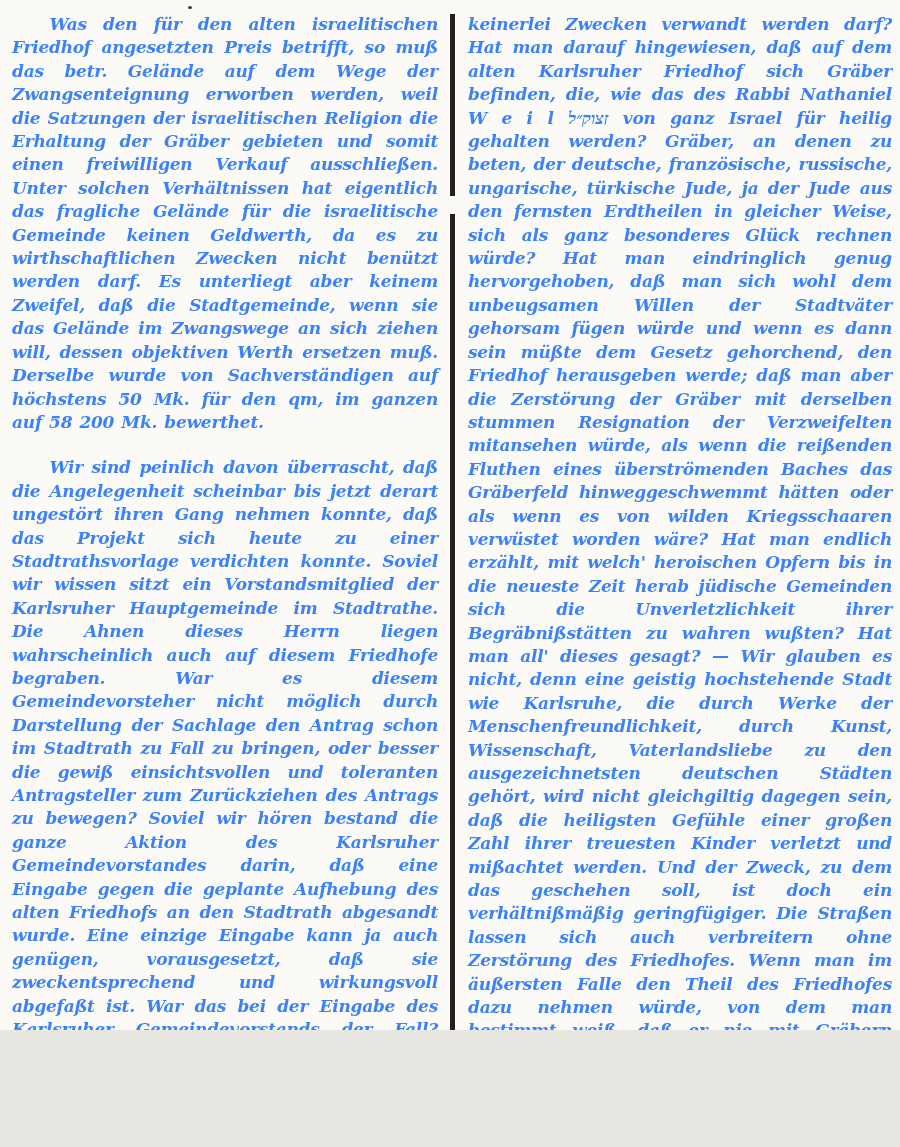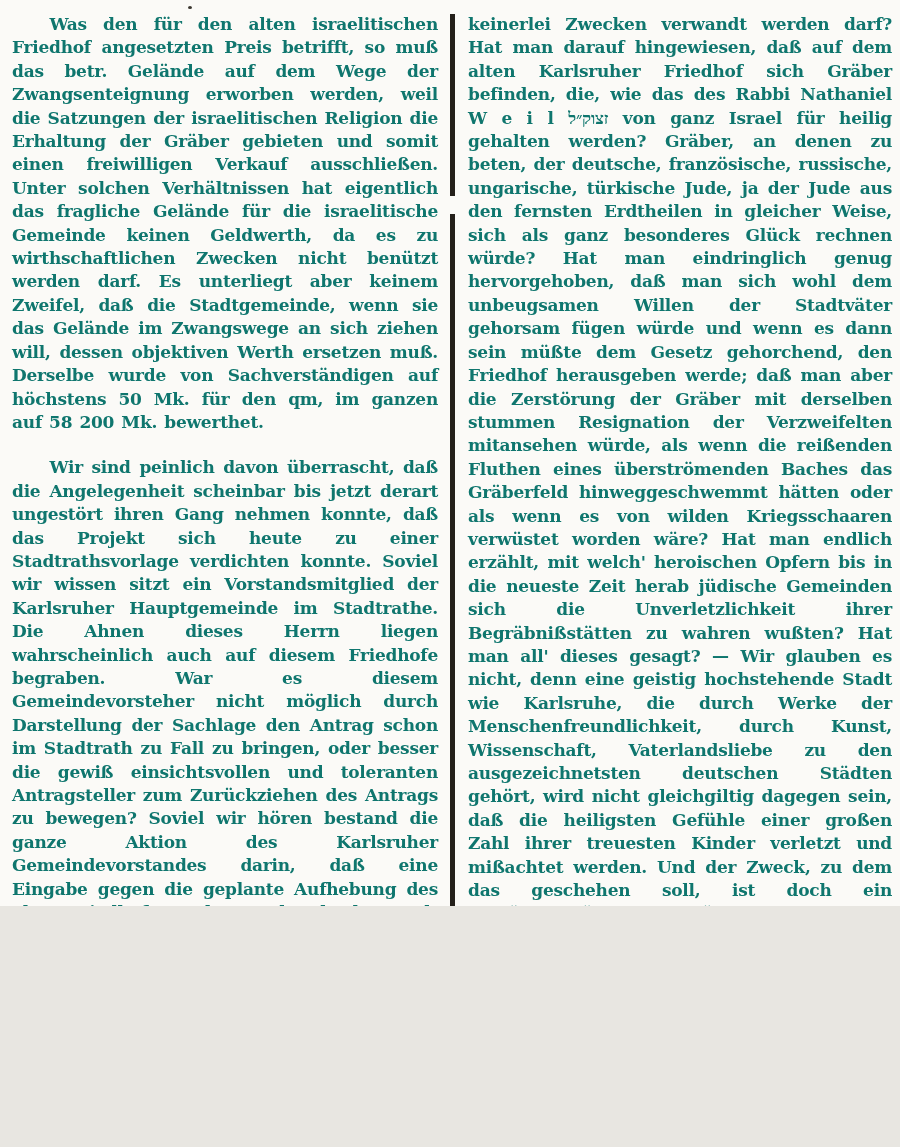--- a/index.html
+++ b/index.html
@@ -3,24 +3,25 @@
 <meta charset="utf-8">
 <style>
   html, body { margin: 0; padding: 0; }
   body {
     background: #e8e6e1;
     font-family: "DejaVu Serif", "Liberation Serif", serif;
   }
   .page {
     position: relative;
     width: 900px;
-    height: 906px;
+    height: 1030px;
     background: #fbfaf7;
     overflow: hidden;
-    color: #0f766e;
+    color: #3b82f6;
+    font-style: italic;
   }
   .column {
     position: absolute;
     top: 13px;
     text-align: justify;
     text-justify: inter-word;
     font-size: 17px;
     line-height: 23.4px;
     font-weight: 700;
     letter-spacing: -0.25px;

